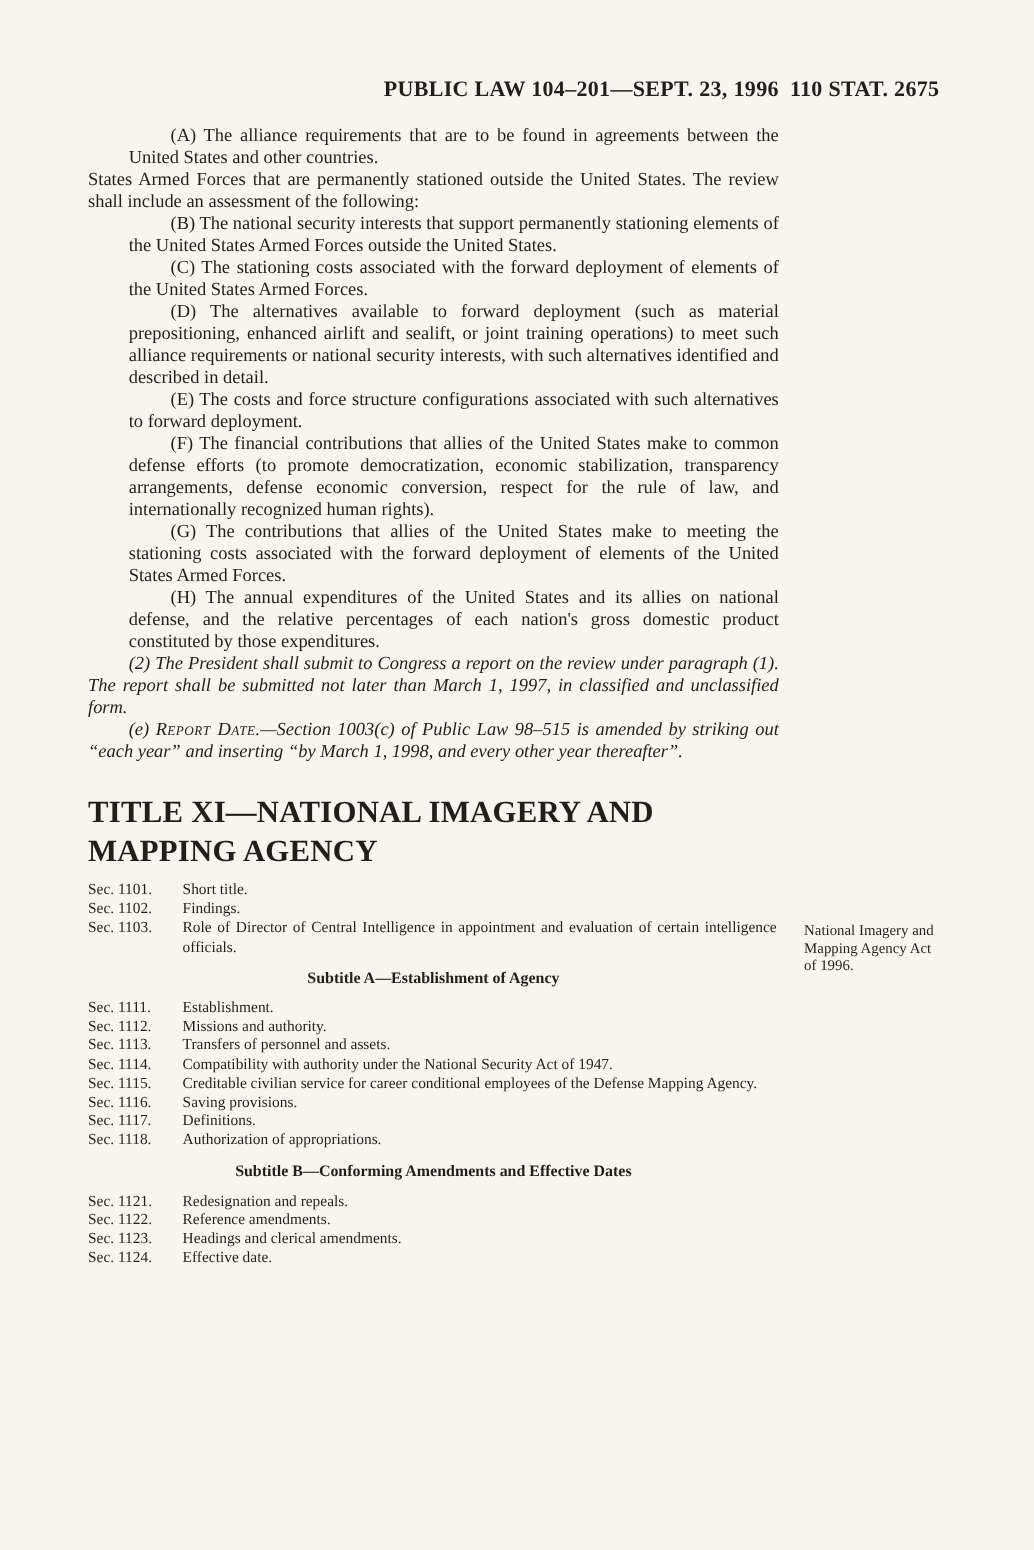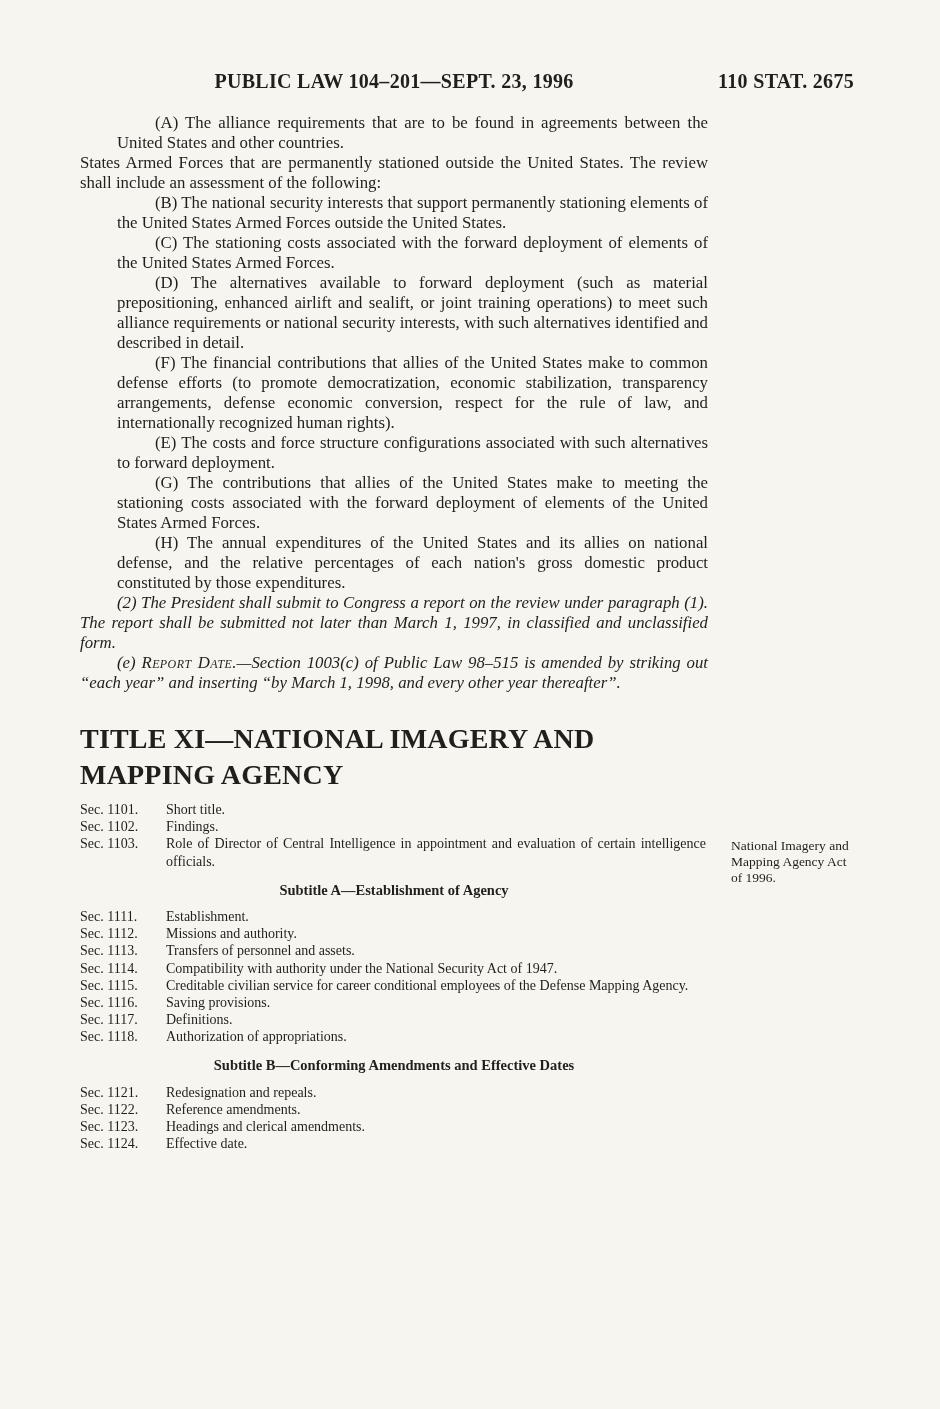--- a/index.html
+++ b/index.html
@@ -18,21 +18,21 @@
     top: 70px;
     left: 80px;
     width: 774px;
     display: flex;
     align-items: baseline;
     font-weight: bold;
     font-size: 20px;
     letter-spacing: 0.3px;
     white-space: nowrap;
   }
-  .law-title { width: 628px; text-align: center; }
+  .law-title { width: 628px; text-align: right; }
   .stat-page { margin-left: auto; text-align: right; }
 
   .content {
     position: absolute;
     top: 113px;
     left: 80px;
     width: 628px;
   }
   .para {
     font-size: 16.8px;
@@ -84,22 +84,22 @@
     <div class="stat-page">110 STAT. 2675</div>
   </header>
 
   <main class="content">
 
     <p class="para sub">(A) The alliance requirements that are to be found in agreements between the United States and other countries.</p>
     <p class="para">States Armed Forces that are permanently stationed outside the United States. The review shall include an assessment of the following:</p>
     <p class="para sub">(B) The national security interests that support permanently stationing elements of the United States Armed Forces outside the United States.</p>
     <p class="para sub">(C) The stationing costs associated with the forward deployment of elements of the United States Armed Forces.</p>
     <p class="para sub">(D) The alternatives available to forward deployment (such as material prepositioning, enhanced airlift and sealift, or joint training operations) to meet such alliance requirements or national security interests, with such alternatives identified and described in detail.</p>
+    <p class="para sub">(E) The costs and force structure configurations associated with such alternatives to forward deployment.</p>
     <p class="para sub">(F) The financial contributions that allies of the United States make to common defense efforts (to promote democratization, economic stabilization, transparency arrangements, defense economic conversion, respect for the rule of law, and internationally recognized human rights).</p>
-    <p class="para sub">(E) The costs and force structure configurations associated with such alternatives to forward deployment.</p>
     <p class="para sub">(G) The contributions that allies of the United States make to meeting the stationing costs associated with the forward deployment of elements of the United States Armed Forces.</p>
     <p class="para sub">(H) The annual expenditures of the United States and its allies on national defense, and the relative percentages of each nation's gross domestic product constituted by those expenditures.</p>
     <p class="para indent">(2) The President shall submit to Congress a report on the review under paragraph (1). The report shall be submitted not later than March 1, 1997, in classified and unclassified form.</p>
     <p class="para indent"><span>(e) </span><span class="smallcaps">Report Date</span><span>.—Section 1003(c) of Public Law 98–515 is amended by striking out “each year” and inserting “by March 1, 1998, and every other year thereafter”.</span></p>
 
     <div class="title-block">
       <div>TITLE XI—NATIONAL IMAGERY AND</div>
       <div>MAPPING AGENCY</div>
     </div>
 

